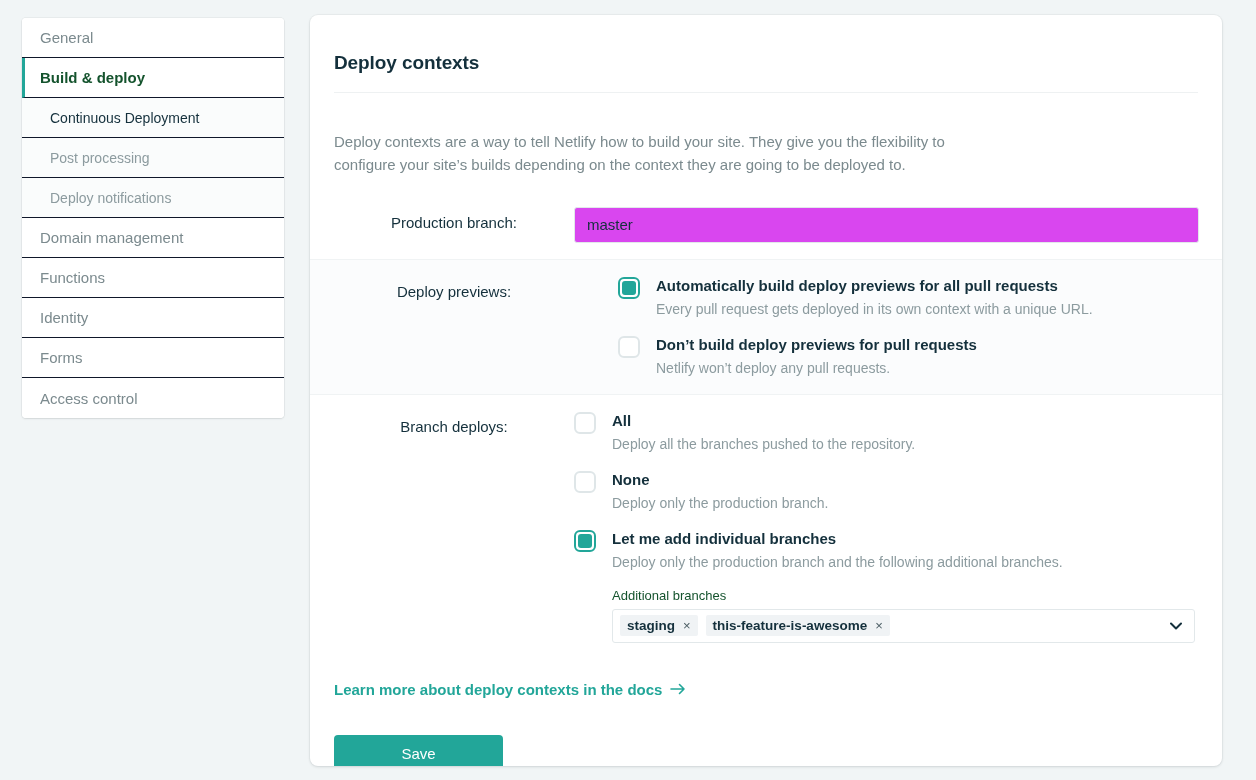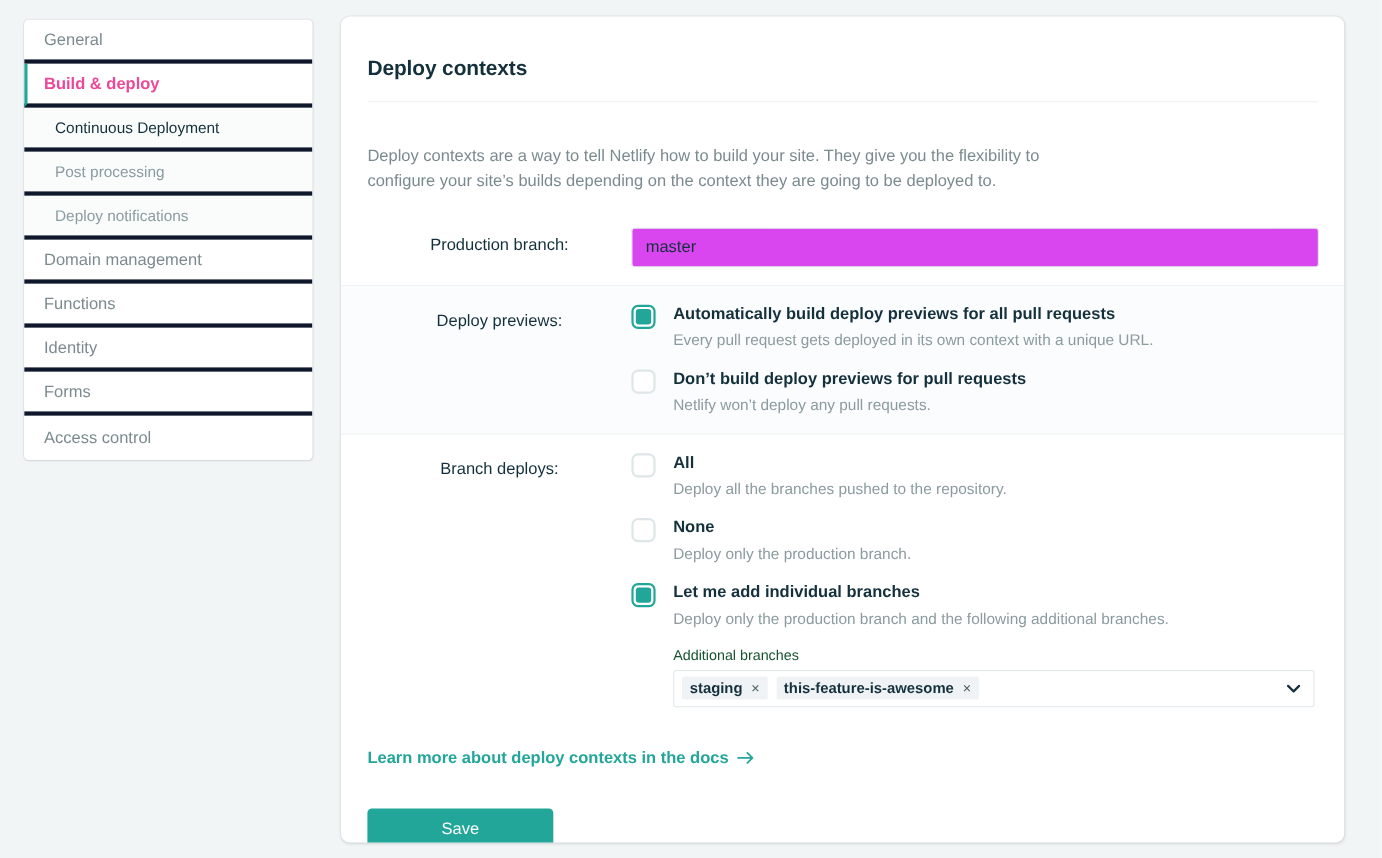--- a/index.html
+++ b/index.html
@@ -23,27 +23,27 @@
     overflow: hidden;
   }
   .nav-item {
     position: relative;
     height: 40px;
     display: flex;
     align-items: center;
     padding-left: 18px;
     font-size: 15px;
     color: #7b8a8e;
-    border-bottom: 4px solid #0f172a;
+    border-bottom: 1px solid #0f172a;
     cursor: pointer;
     background: #fff;
   }
   .nav-item:last-child { border-bottom: none; }
   .nav-item.active {
-    color: #ec4899;
+    color: #14532d;
     font-weight: bold;
     border-left: 3px solid #22a699;
     padding-left: 15px;
   }
   .nav-item.sub {
     padding-left: 28px;
     font-size: 14px;
     color: #14303c;
     background: #fafcfc;
   }
@@ -77,21 +77,21 @@
     line-height: 23px;
     color: #7b8a8e;
     max-width: 720px;
   }
 
   
   .row {
     display: flex;
     padding: 16px 24px 16px 24px;
   }
-  .row.shaded { background: #fbfcfd; border-top: 1px solid #f0f3f4; border-bottom: 1px solid #f0f3f4; }
+  .row.shaded { background: #fbfcfd; border-top: 1px solid #f0f3f4; border-bottom: 1px solid #f0f3f4; gap: 44px; }
   .row-label {
     width: 240px;
     flex: 0 0 240px;
     font-size: 15px;
     color: #14303c;
     padding-top: 7px;
     text-align: center;
   }
   .row-body { flex: 1 1 auto; }
 

